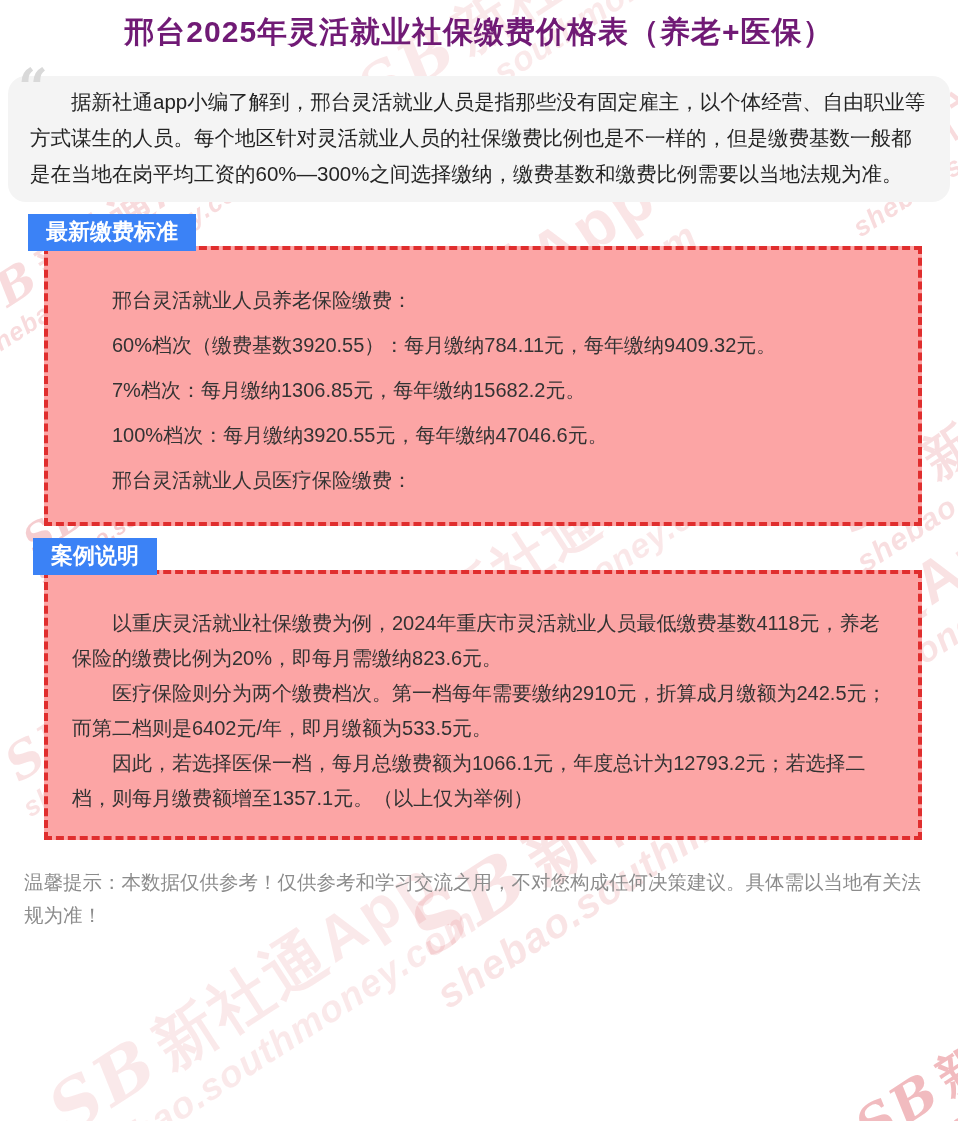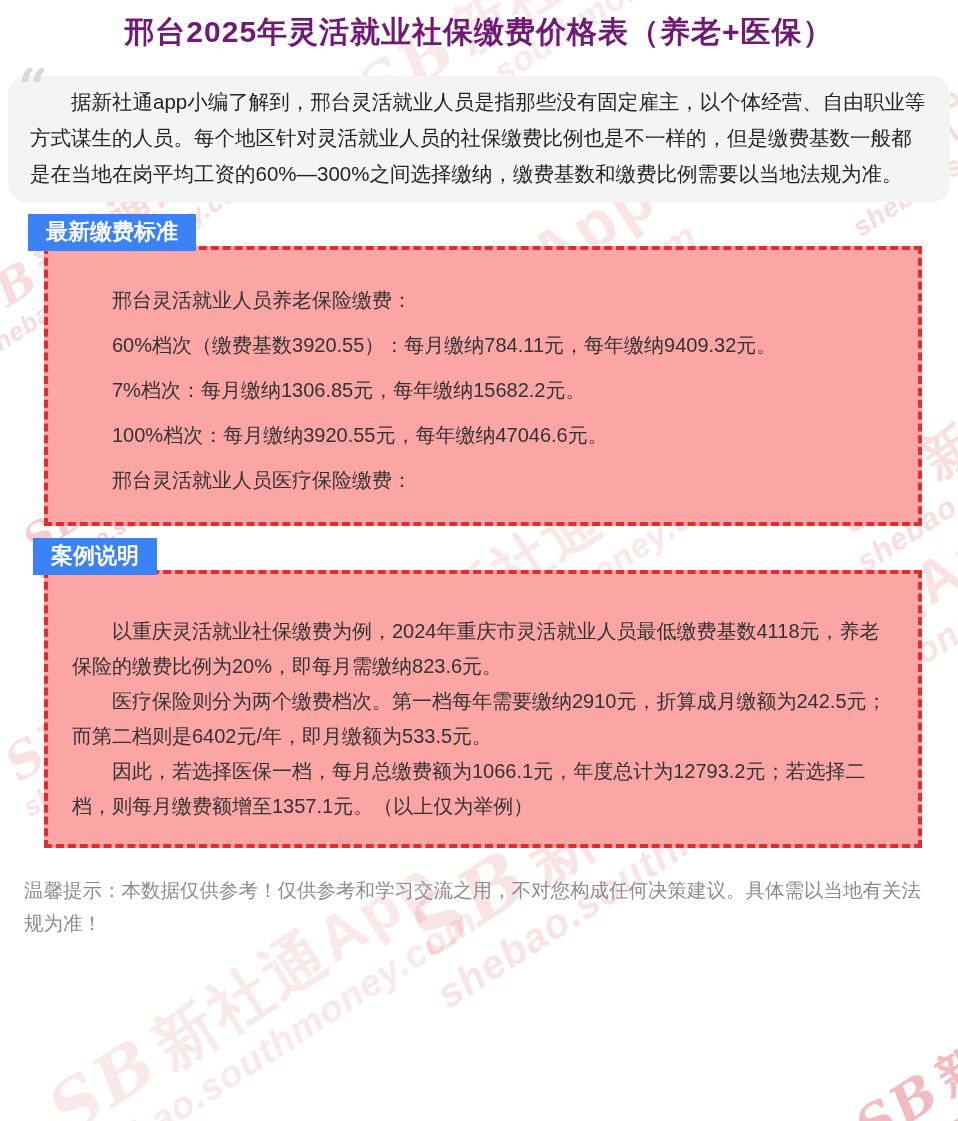--- a/index.html
+++ b/index.html
@@ -40,21 +40,21 @@
   }
   .section.case .sec-label{margin-left:33px;text-align:center;}
   .dash-box{
     position:relative;z-index:1;margin:0 36px 0 44px;
     border:4px dashed #e02e2e;background:#fca5a5;
     padding:32px 24px 24px;font-size:20px;color:#333333;
   }
   .dash-box p{margin:0 0 9px;line-height:36px;text-indent:2em;}
   .dash-box p:last-child{margin-bottom:0;}
   .section.case .dash-box p{margin:0;line-height:35px;}
-  .section.case .dash-box{padding:40px 24px 20px;}
+  .section.case .dash-box{padding:32px 24px 20px;}
   .footer-note{
     margin:26px auto 0;width:910px;text-align:left;
     font-size:19.5px;line-height:33px;color:#8c8c8c;
   }
 </style>
 </head>
 <body>
 
 <div class="wm-layer">
   <div class="wm" style="left:330px;top:-50px;transform:rotate(-33deg);opacity:.12">

